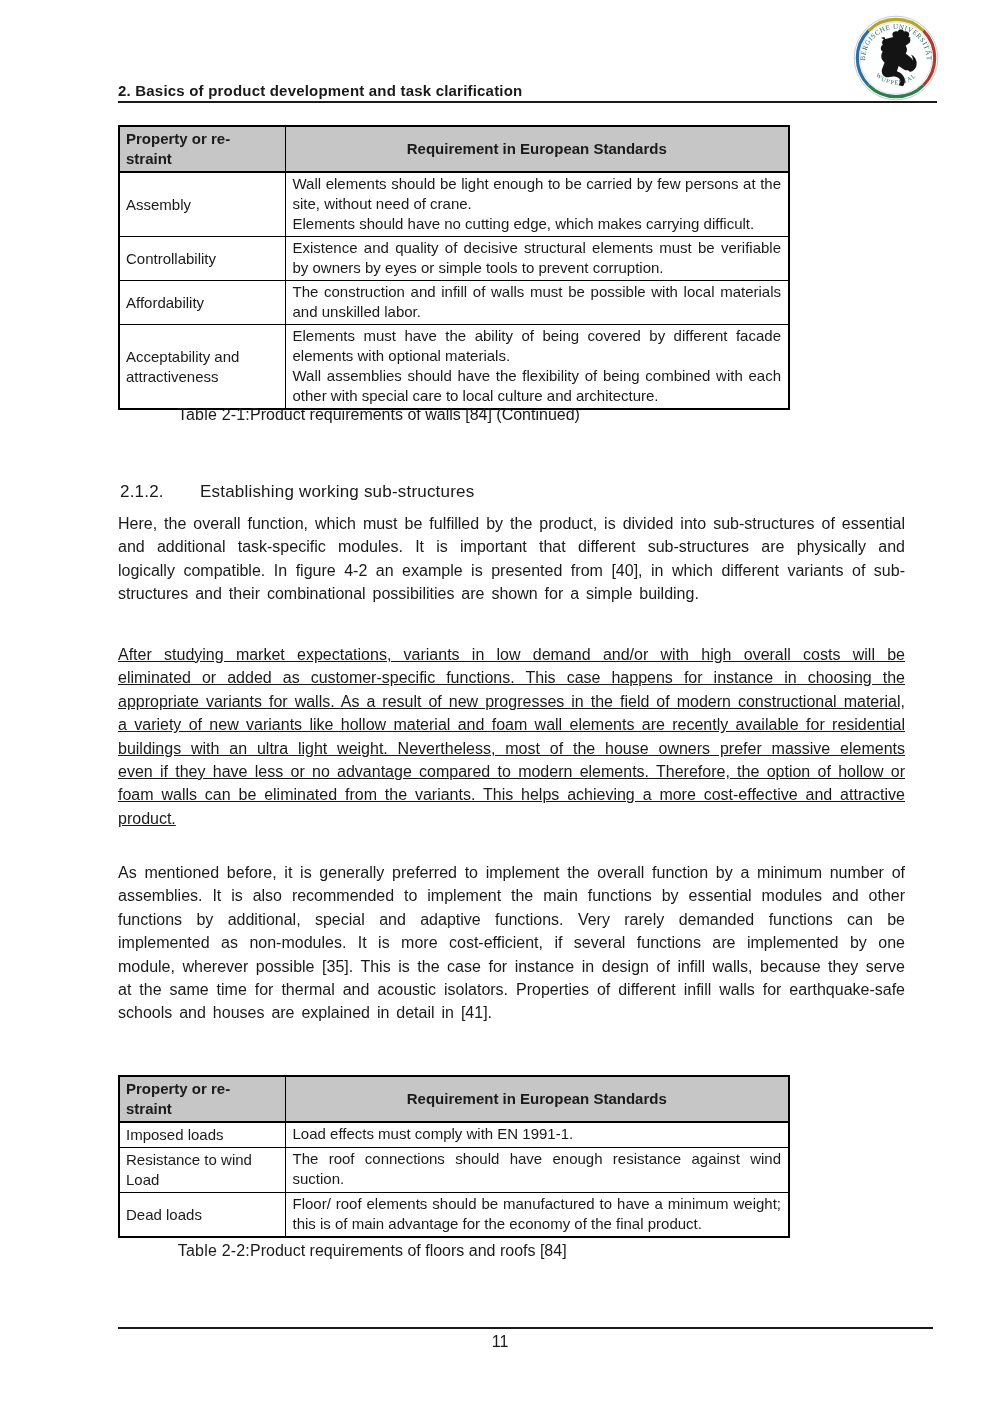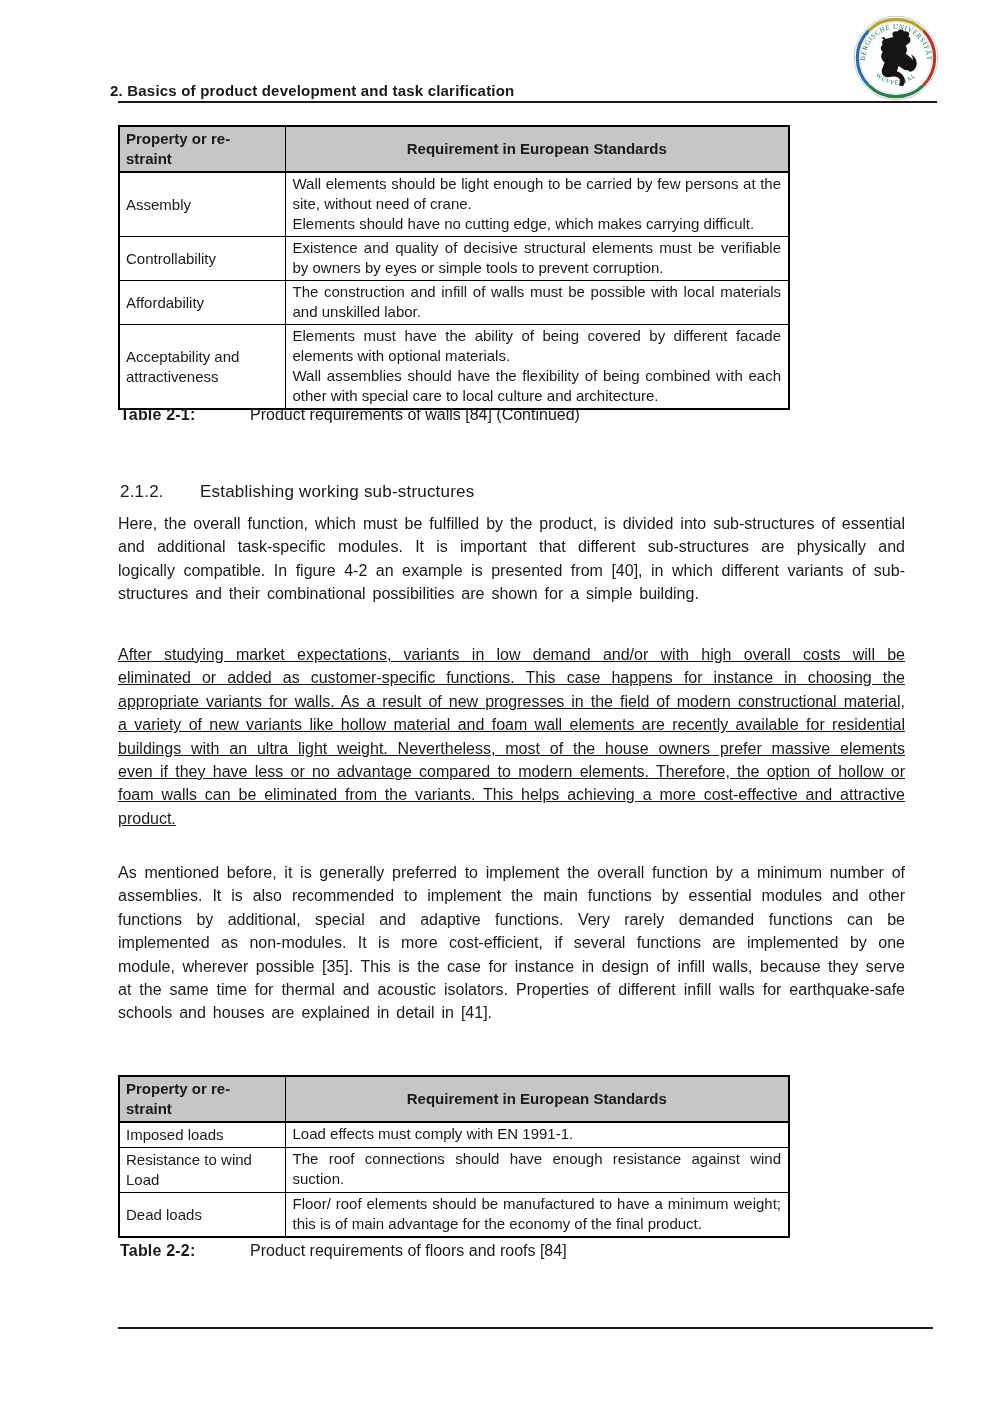--- a/index.html
+++ b/index.html
@@ -5,21 +5,21 @@
   html,body{margin:0;padding:0;}
   body{
     width:1000px;height:1414px;background:#ffffff;position:relative;
     font-family:"Liberation Sans","DejaVu Sans",sans-serif;color:#1a1a1a;
     -webkit-font-smoothing:antialiased;
   }
   .page{position:absolute;inset:0;}
 
   
   .header-title{
-    position:absolute;left:110px;top:82px;font-size:15px;font-weight:bold;
+    position:absolute;left:118px;top:82px;font-size:15px;font-weight:bold;
     letter-spacing:.2px;white-space:nowrap;
   }
   .header-rule{position:absolute;left:118px;top:101px;width:819px;height:2px;background:#1a1a1a;}
   .logo{position:absolute;left:852px;top:14px;width:88px;height:88px;}
 
   
   .doc-table{
     border-collapse:collapse;table-layout:fixed;width:672px;
     font-size:15px;line-height:20px;
   }
@@ -34,21 +34,21 @@
   .doc-table th.c2{text-align:center;vertical-align:middle;}
   .doc-table col.c1{width:166px;}
   .doc-table td.prop{vertical-align:middle;padding:2px 6px;}
   .doc-table td.req{vertical-align:top;padding:1px 7px 2px 7px;}
   .doc-table td.req p{margin:0;text-align:justify;}
   .t1{position:absolute;left:118px;top:125px;}
   .t2{position:absolute;left:118px;top:1075px;}
 
   
   .caption{position:absolute;left:120px;display:flex;font-size:16px;}
-  .caption .cap-label{font-weight:bold;width:130px;flex:0 0 130px;letter-spacing:.2px;}
+  .caption .cap-label{font-weight:normal;width:130px;flex:0 0 130px;letter-spacing:.2px;text-align:right;}
   .cap1{top:406px;}
   .cap2{top:1242px;}
 
   
   .section-heading{position:absolute;left:120px;top:482px;display:flex;font-size:17px;font-weight:normal;letter-spacing:.2px;}
   .section-heading .sec-num{width:80px;flex:0 0 80px;}
 
   
   .para{
     position:absolute;left:118px;width:787px;font-size:16px;line-height:23.4px;
@@ -186,14 +186,15 @@
       </tr>
     </tbody>
   </table>
 
   <div class="caption cap2">
     <span class="cap-label">Table 2-2:</span>
     <span class="cap-text">Product requirements of floors and roofs [84]</span>
   </div>
 
   <div class="footer-rule"></div>
+  <div class="page-number">11</div>
 
 </div>
 
 </body></html>

